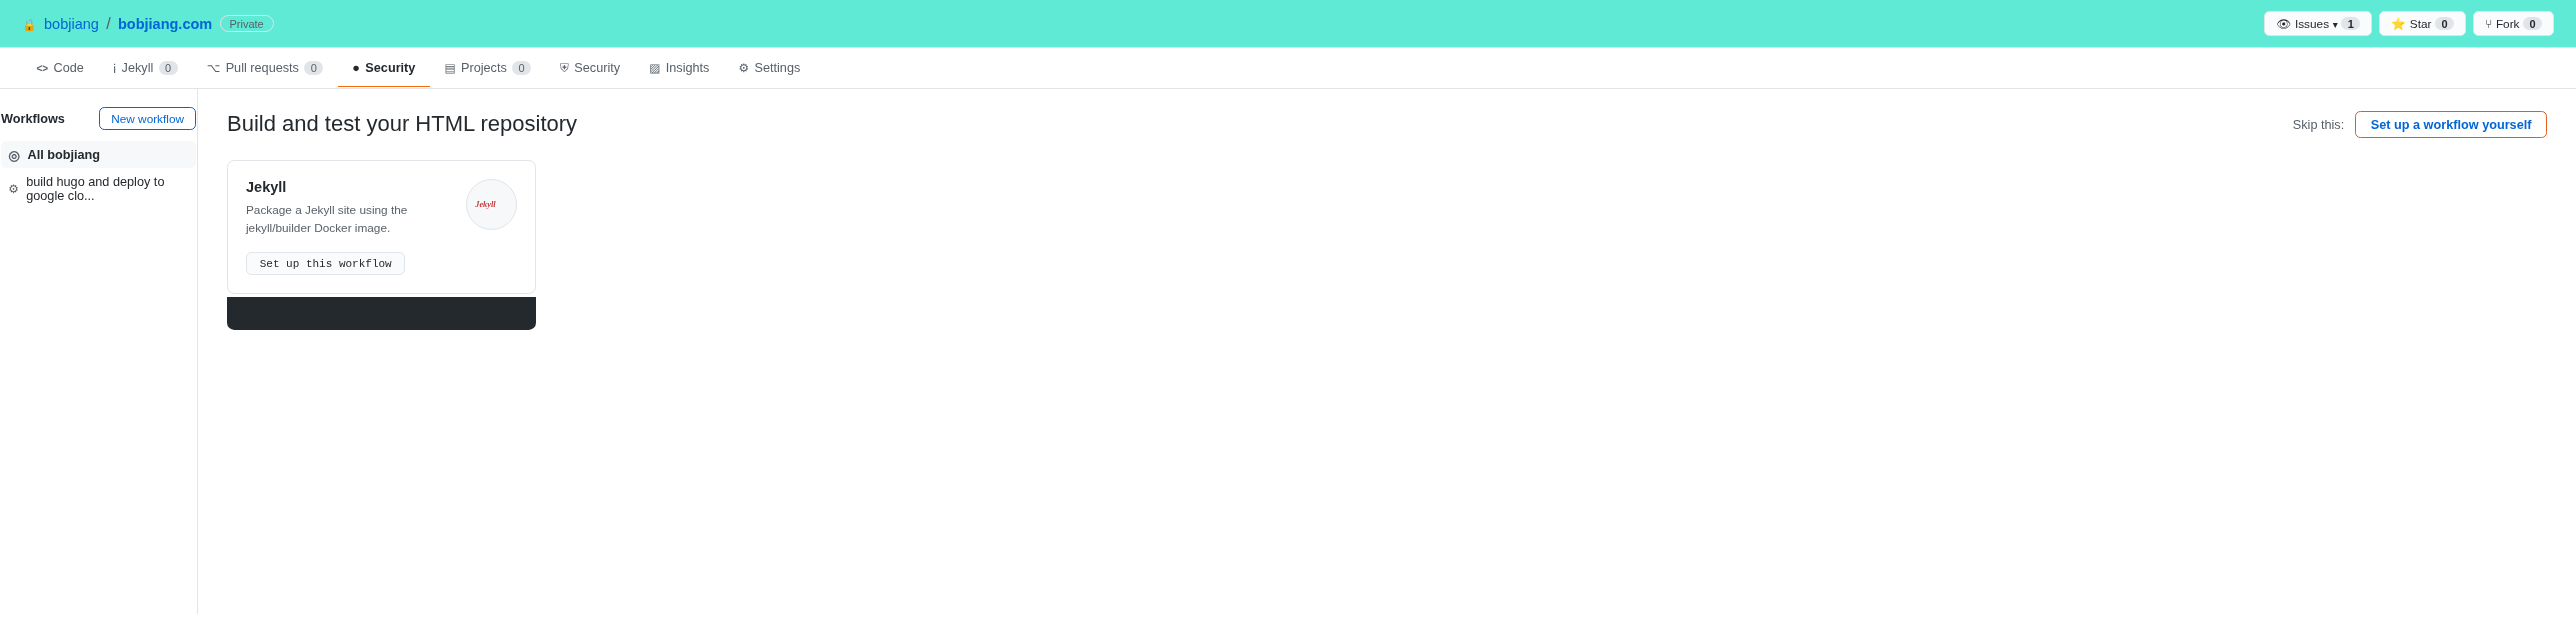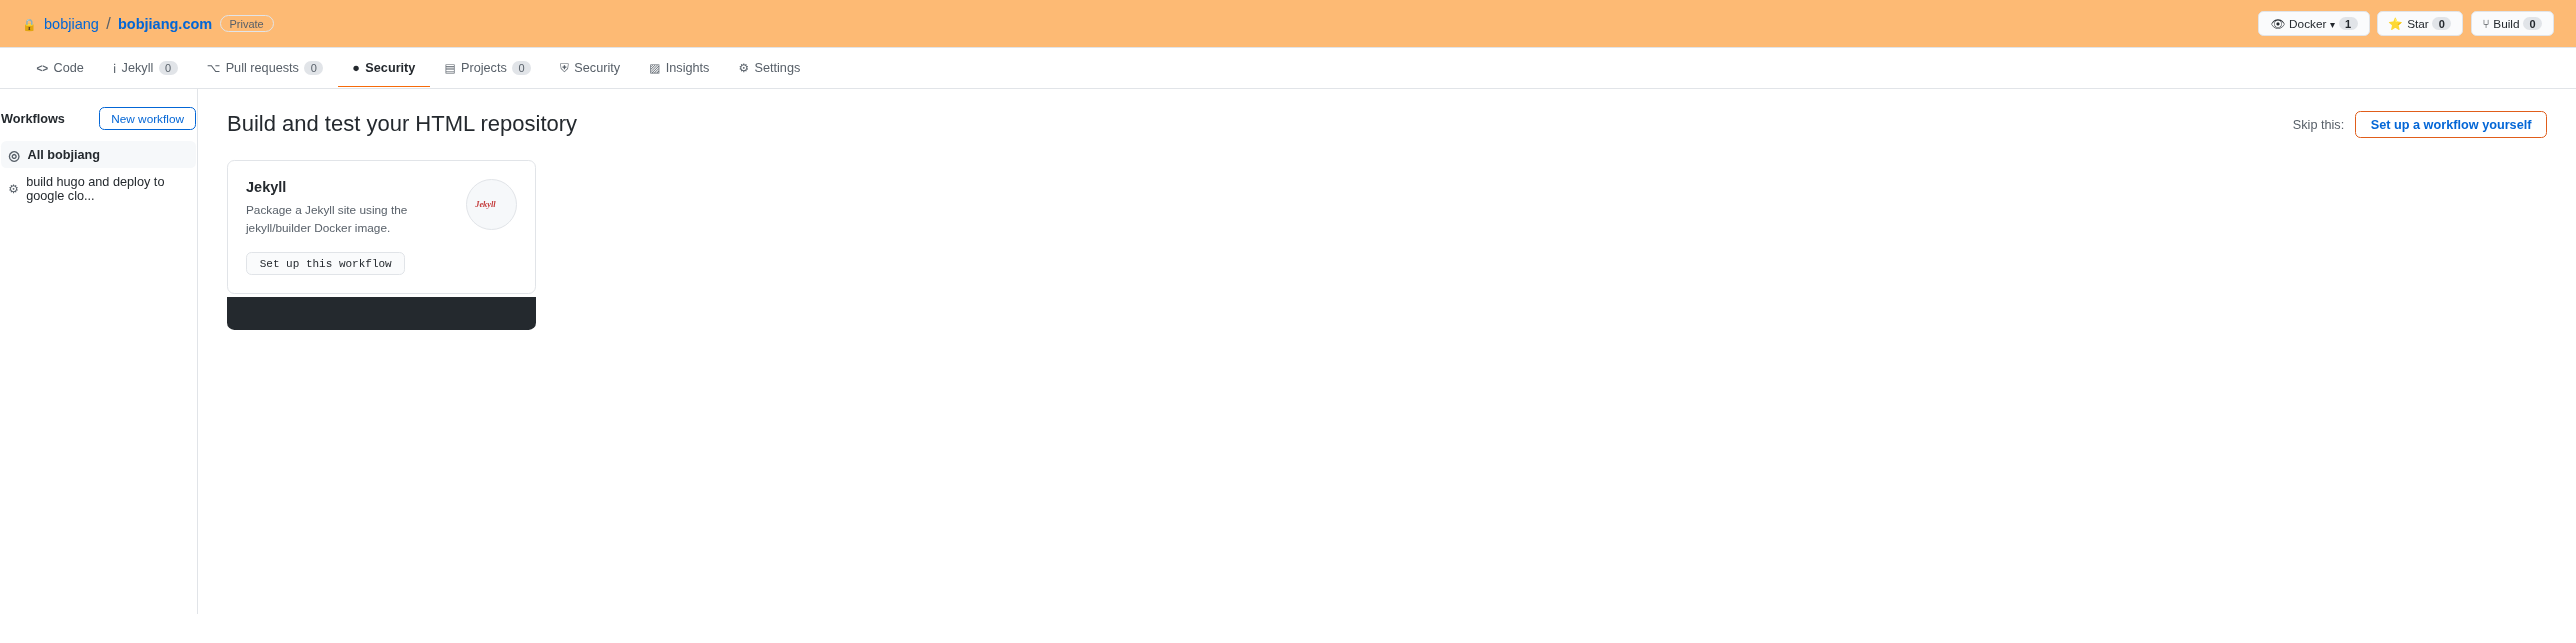--- a/index.html
+++ b/index.html
@@ -5,21 +5,21 @@
     * { box-sizing: border-box; margin: 0; padding: 0; }
     body { font-family: -apple-system, BlinkMacSystemFont, "Segoe UI", Helvetica, Arial, sans-serif; font-size: 12.7px; color: #24292e; background: #fff; }
 
     
     .topbar {
       display: flex;
       align-items: center;
       justify-content: space-between;
       padding: 11px 22px;
       border-bottom: 0.9px solid #e1e4e8;
-      background: #fdba74;
+      background: #5eead4;
     }
     .topbar-left {
       display: flex;
       align-items: center;
       gap: 7.3px;
       font-size: 14.5px;
     }
     .repo-owner {
       color: #0366d6;
       font-weight: 400;
@@ -272,32 +272,32 @@
   <div class="topbar-left">
     <span class="icon-lock"></span>
     <a class="repo-owner">bobjiang</a>
     <span class="repo-sep">/</span>
     <a class="repo-name">bobjiang.com</a>
     <span class="private-badge">Private</span>
   </div>
   <div class="topbar-right">
     <button class="btn-action">
       <span class="icon-eye"></span>
-      <span>Docker</span>
+      <span>Issues</span>
       <span class="icon-dropdown"></span>
       <span class="count-badge">1</span>
     </button>
     <button class="btn-action">
       <span class="icon-star"></span>
       <span>Star</span>
       <span class="count-badge">0</span>
     </button>
     <button class="btn-action">
       <span class="icon-fork"></span>
-      <span>Build</span>
+      <span>Fork</span>
       <span class="count-badge">0</span>
     </button>
   </div>
 </div>
 
 <nav class="nav-tabs">
   <a class="nav-tab">
     <span class="icon-code"></span>
     <span>Code</span>
   </a>

